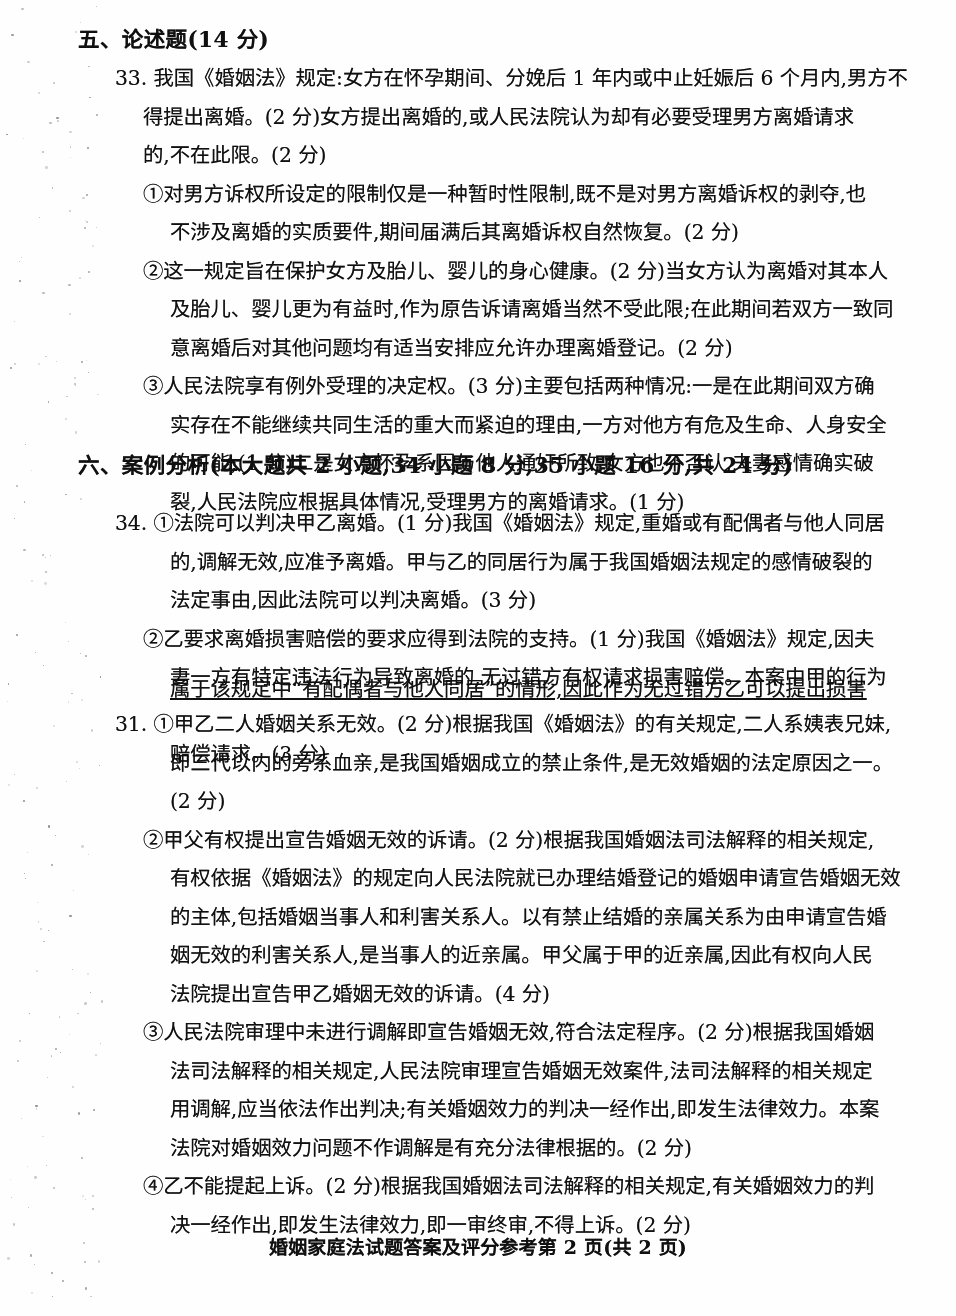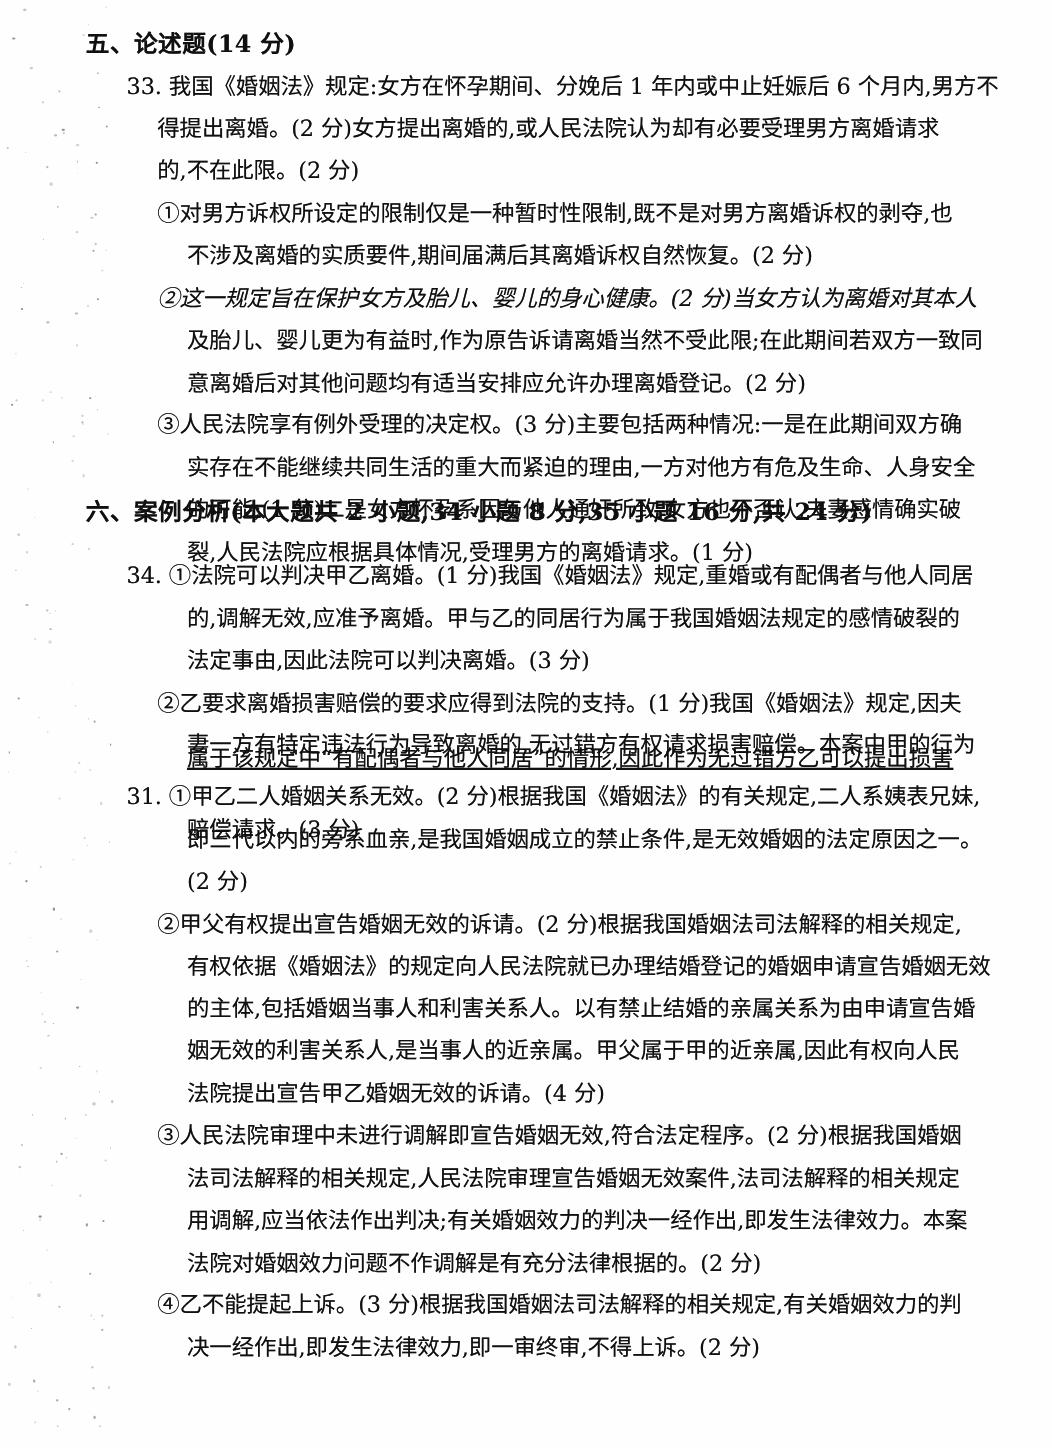--- a/index.html
+++ b/index.html
@@ -249,21 +249,21 @@
       <i style="width: 1.51px; height: 1.51px; left: 33.7px; top: 1263.8px; opacity: 0.63;"></i>
     </div>
 
   <div class="content">
       <div class="sec-head" style="left: 78px; top: 22px;">五、论述题(14 分)</div>
       <div class="line" style="left: 115px; top: 68px;">33. 我国《婚姻法》规定:女方在怀孕期间、分娩后 1 年内或中止妊娠后 6 个月内,男方不</div>
       <div class="line" style="left: 143px; top: 106.5px;">得提出离婚。(2 分)女方提出离婚的,或人民法院认为却有必要受理男方离婚请求</div>
       <div class="line" style="left: 143px; top: 145px;">的,不在此限。(2 分)</div>
       <div class="line" style="left: 143px; top: 183.5px;">①对男方诉权所设定的限制仅是一种暂时性限制,既不是对男方离婚诉权的剥夺,也</div>
       <div class="line" style="left: 170px; top: 222px;">不涉及离婚的实质要件,期间届满后其离婚诉权自然恢复。(2 分)</div>
-      <div class="line" style="left: 143px; top: 260.5px; font-style: italic;">②这一规定旨在保护女方及胎儿、婴儿的身心健康。(2 分)当女方认为离婚对其本人</div>
+      <div class="line" style="left: 143px; top: 260.5px;">②这一规定旨在保护女方及胎儿、婴儿的身心健康。(2 分)当女方认为离婚对其本人</div>
       <div class="line" style="left: 170px; top: 299px;">及胎儿、婴儿更为有益时,作为原告诉请离婚当然不受此限;在此期间若双方一致同</div>
       <div class="line" style="left: 170px; top: 337.5px;">意离婚后对其他问题均有适当安排应允许办理离婚登记。(2 分)</div>
       <div class="line" style="left: 143px; top: 376px;">③人民法院享有例外受理的决定权。(3 分)主要包括两种情况:一是在此期间双方确</div>
       <div class="line" style="left: 170px; top: 414.5px;">实存在不能继续共同生活的重大而紧迫的理由,一方对他方有危及生命、人身安全</div>
       <div class="line" style="left: 170px; top: 453px;">的可能;(1 分)二是女方怀孕系因与他人通奸所致,女方也不否认,夫妻感情确实破</div>
       <div class="line" style="left: 170px; top: 491.5px;">裂,人民法院应根据具体情况,受理男方的离婚请求。(1 分)</div>
       <div class="sec-head" style="left: 78px; top: 448px;">六、案例分析(本大题共 2 小题,34 小题 8 分,35 小题 16 分,共 24 分)</div>
       <div class="line" style="left: 115px; top: 513px;">34. ①法院可以判决甲乙离婚。(1 分)我国《婚姻法》规定,重婚或有配偶者与他人同居</div>
       <div class="line" style="left: 170px; top: 551.5px;">的,调解无效,应准予离婚。甲与乙的同居行为属于我国婚姻法规定的感情破裂的</div>
       <div class="line" style="left: 170px; top: 590px;">法定事由,因此法院可以判决离婚。(3 分)</div>
@@ -276,18 +276,19 @@
       <div class="line" style="left: 170px; top: 791px;">(2 分)</div>
       <div class="line" style="left: 143px; top: 829.5px;">②甲父有权提出宣告婚姻无效的诉请。(2 分)根据我国婚姻法司法解释的相关规定,</div>
       <div class="line" style="left: 170px; top: 868px;">有权依据《婚姻法》的规定向人民法院就已办理结婚登记的婚姻申请宣告婚姻无效</div>
       <div class="line" style="left: 170px; top: 906.5px;">的主体,包括婚姻当事人和利害关系人。以有禁止结婚的亲属关系为由申请宣告婚</div>
       <div class="line" style="left: 170px; top: 945px;">姻无效的利害关系人,是当事人的近亲属。甲父属于甲的近亲属,因此有权向人民</div>
       <div class="line" style="left: 170px; top: 983.5px;">法院提出宣告甲乙婚姻无效的诉请。(4 分)</div>
       <div class="line" style="left: 143px; top: 1022px;">③人民法院审理中未进行调解即宣告婚姻无效,符合法定程序。(2 分)根据我国婚姻</div>
       <div class="line" style="left: 170px; top: 1060.5px;">法司法解释的相关规定,人民法院审理宣告婚姻无效案件,法司法解释的相关规定</div>
       <div class="line" style="left: 170px; top: 1099px; text-align: right;">用调解,应当依法作出判决;有关婚姻效力的判决一经作出,即发生法律效力。本案</div>
       <div class="line" style="left: 170px; top: 1137.5px;">法院对婚姻效力问题不作调解是有充分法律根据的。(2 分)</div>
-      <div class="line" style="left: 143px; top: 1176px;">④乙不能提起上诉。(3 分)根据我国婚姻法司法解释的相关规定,有关婚姻效力的判</div>
+      <div class="line" style="left: 143px; top: 1176px;">④乙不能提起上诉。(2 分)根据我国婚姻法司法解释的相关规定,有关婚姻效力的判</div>
       <div class="line" style="left: 170px; top: 1214.5px;">决一经作出,即发生法律效力,即一审终审,不得上诉。(2 分)</div>
     </div>
 
+  <div class="footer" style="top: 1232px;">婚姻家庭法试题答案及评分参考第 2 页(共 2 页)</div>
 
 </div>
 
 </body></html>

